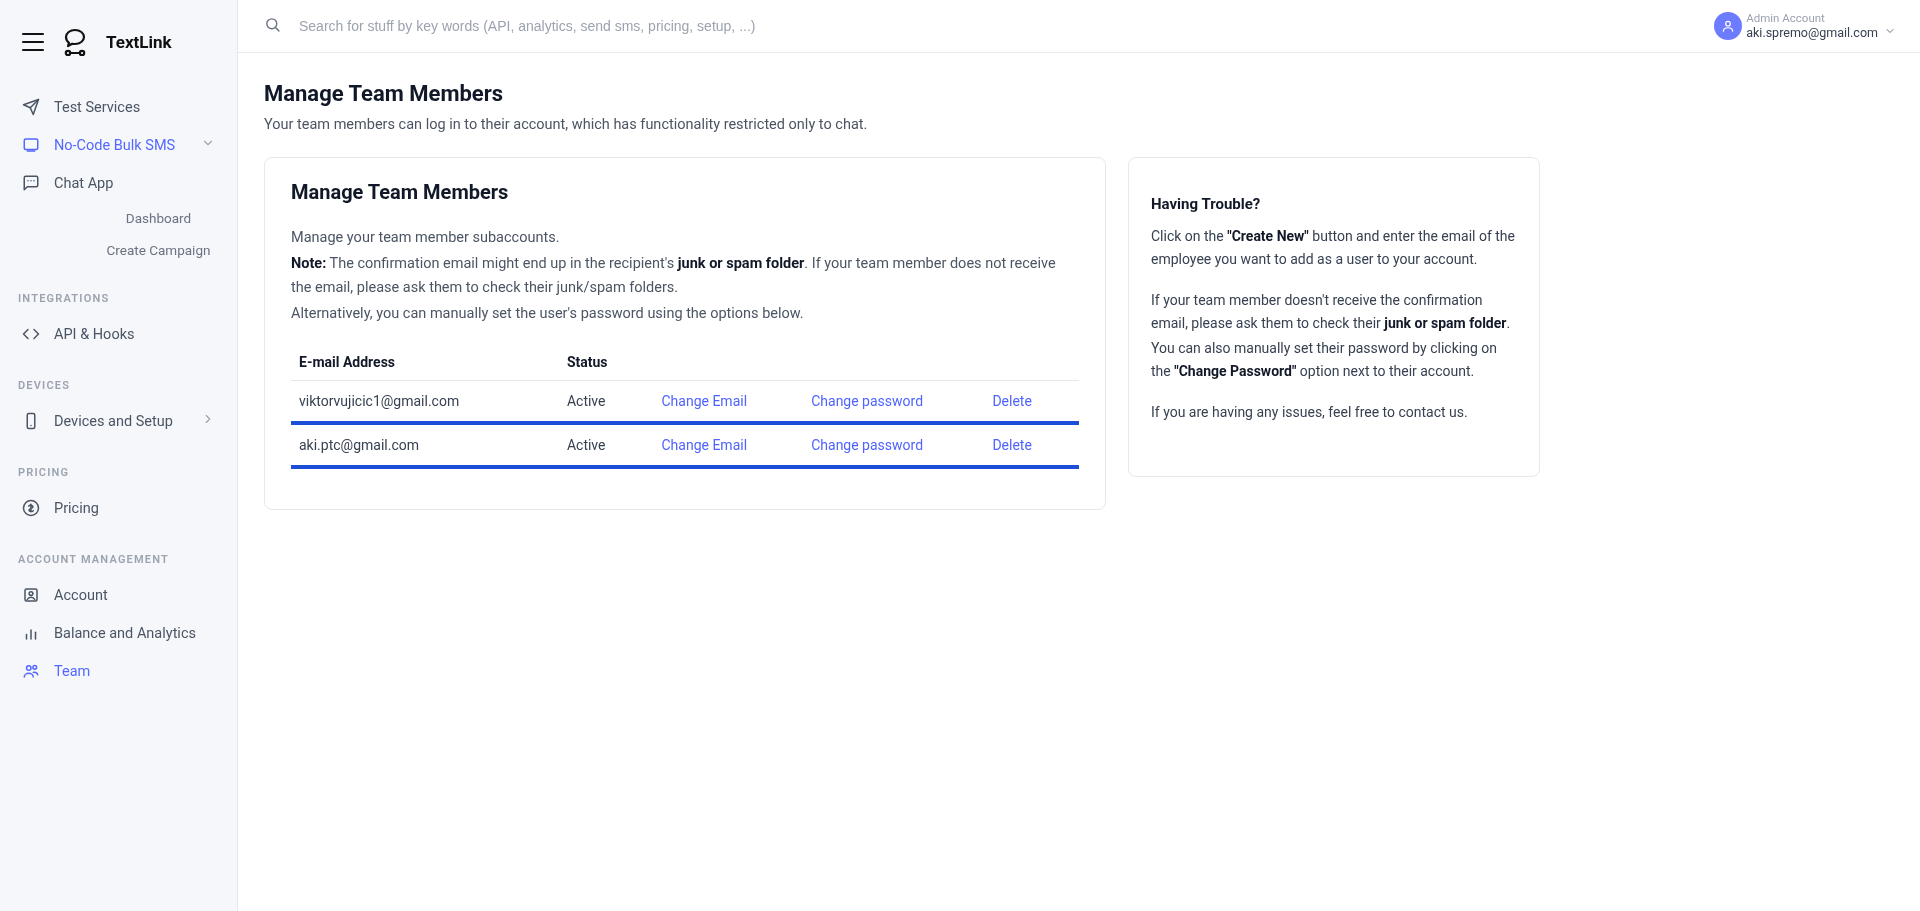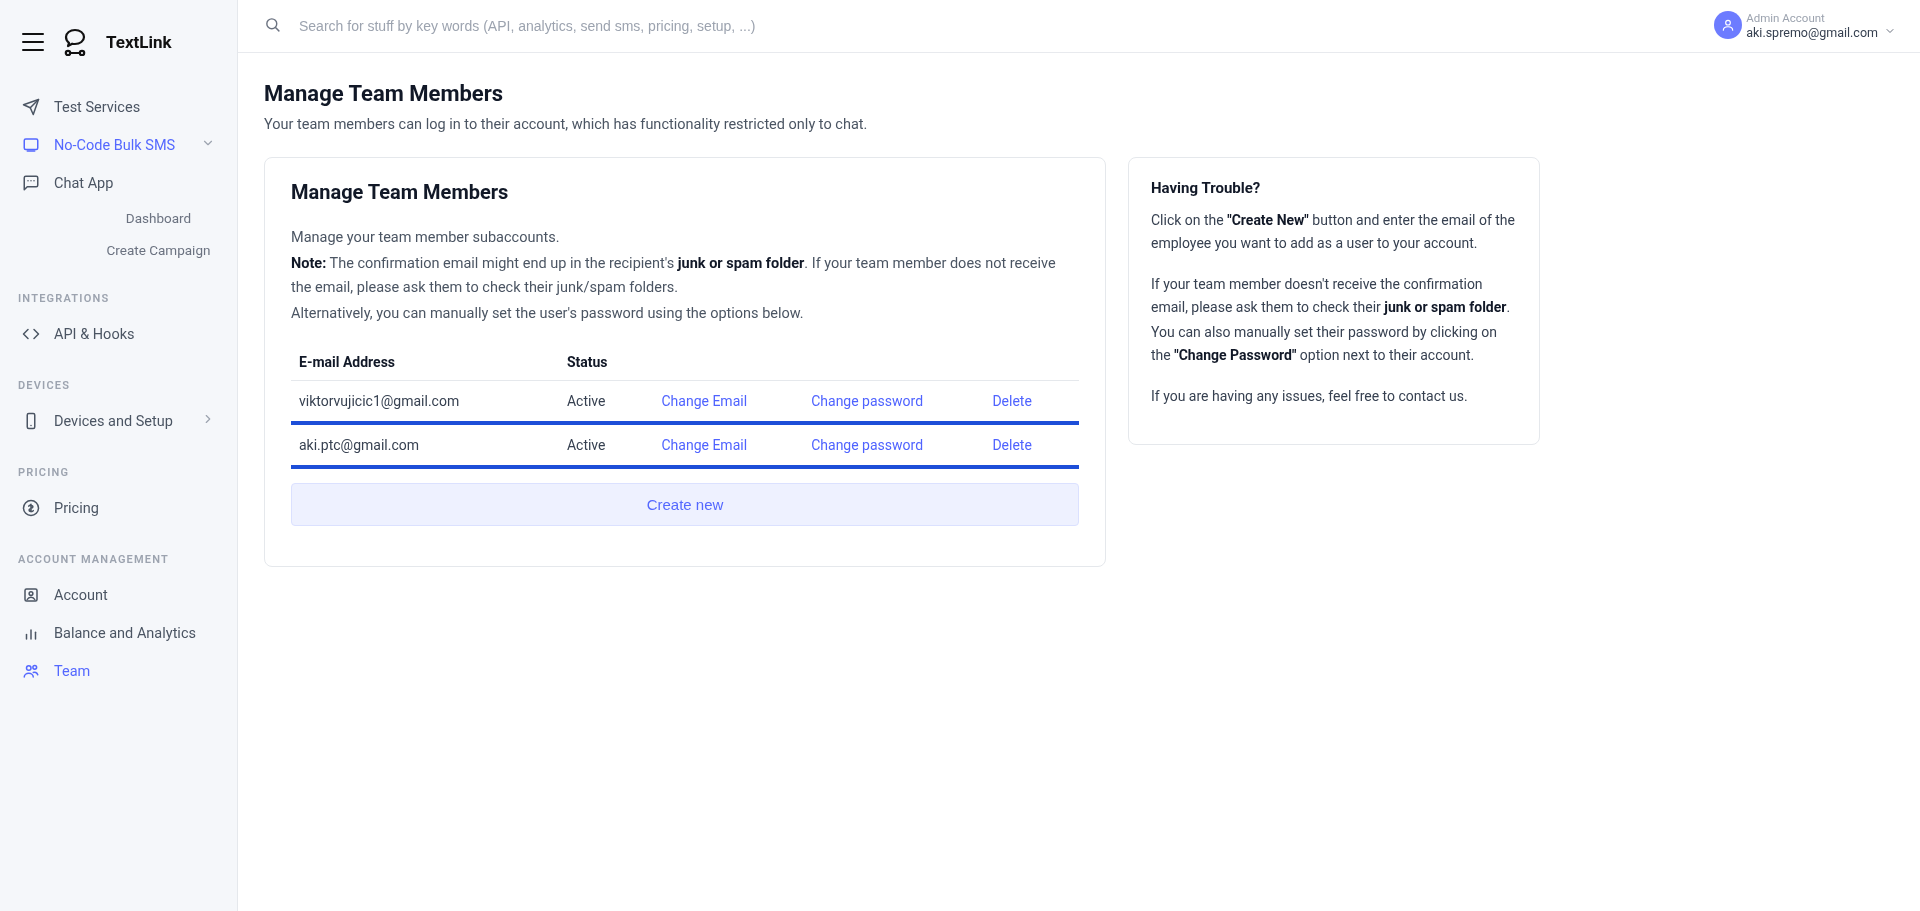--- a/index.html
+++ b/index.html
@@ -66,21 +66,21 @@
   .search-icon { color:#6b7280; }
   .search-input {
     flex:1;
     border:none;
     outline:none;
     font-size:14px;
     color:#0c4a6e;
     background:transparent;
   }
   .search-input::placeholder { color:#9ca3af; }
-  .account-block { display:flex; align-items:flex-start; gap:4px; }
+  .account-block { display:flex; align-items:center; gap:4px; }
   .avatar {
     width:28px; height:28px; border-radius:50%;
     background:#6d7cff;
     display:flex; align-items:center; justify-content:center;
     color:#fff;
   }
   .account-text { display:flex; flex-direction:column; line-height:1.25; }
   .account-role { font-size:11.5px; color:#9ca3af; }
   .account-email-row { display:flex; align-items:center; gap:6px; font-size:12.5px; color:#374151;}
   .content {
@@ -93,21 +93,21 @@
   .page-title { font-size:22px; font-weight:700; color:#111827;}
   .page-subtitle { font-size:14.5px; color:#4b5563; }
   .panels { display:flex; gap:22px; margin-top:14px; align-items:flex-start;}
 
   .card {
     border:1px solid #e5e8ec;
     border-radius:8px;
     background:#fff;
   }
   .card-main { flex: 0 0 842px; padding:22px 26px 40px 26px; }
-  .card-side { flex: 0 0 412px; padding:18px 22px; font-size:14px; color:#374151; line-height:1.65;}
+  .card-side { flex: 0 0 412px; padding:34px 22px; font-size:14px; color:#374151; line-height:1.65;}
   .card-main h2 { font-size:20px; font-weight:700; margin-bottom:22px; color:#111827;}
   .card-side h3 { font-size:15px; font-weight:700; margin-bottom:8px; color:#111827;}
   .desc { font-size:14.5px; color:#4b5563; line-height:1.65; margin-bottom:2px;}
   .desc strong { font-weight:700; color:#111827;}
   .side-p { margin-bottom:18px; }
   .side-p strong { font-weight:700; color:#111827;}
 
   table { width:100%; border-collapse:collapse; margin-top:18px; font-size:14px;}
   th { text-align:left; font-weight:700; color:#111827; padding:10px 8px; border-bottom:1px solid #e5e8ec;}
   td { padding:12px 8px; border-bottom:4px solid #1d4ed8; color:#374151;}
@@ -319,21 +319,20 @@
             <tr>
               <td>aki.ptc@gmail.com</td>
               <td>Active</td>
               <td class="link-cell">Change Email</td>
               <td class="link-cell">Change password</td>
               <td class="link-cell">Delete</td>
             </tr>
           </tbody>
         </table>
 
-        <button class="create-btn">Create new</button>
       </section>
 
       <aside class="card card-side">
         <h3>Having Trouble?</h3>
         <p class="side-p">
           <span>Click on the </span><strong>"Create New"</strong><span> button and enter the email of the employee you want to add as a user to your account.</span>
         </p>
         <p class="side-p" style="margin-bottom:2px">
           <span>If your team member doesn't receive the confirmation email, please ask them to check their </span><strong>junk or spam folder</strong><span>.</span>
         </p>

